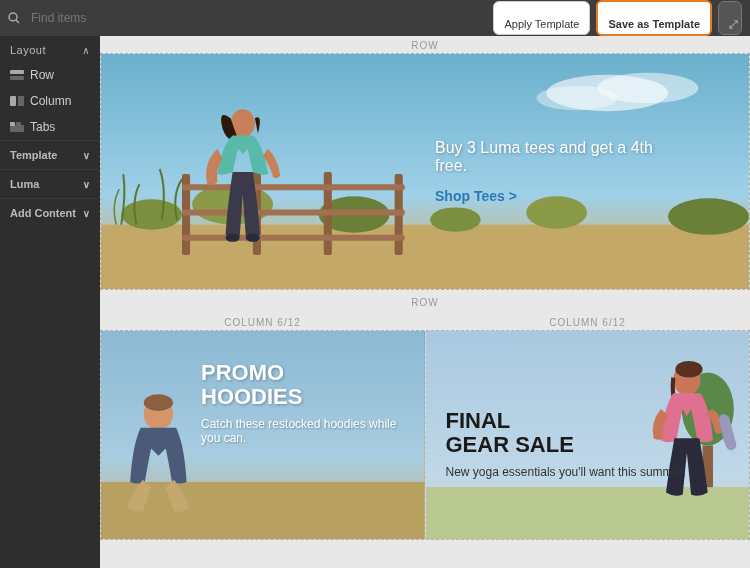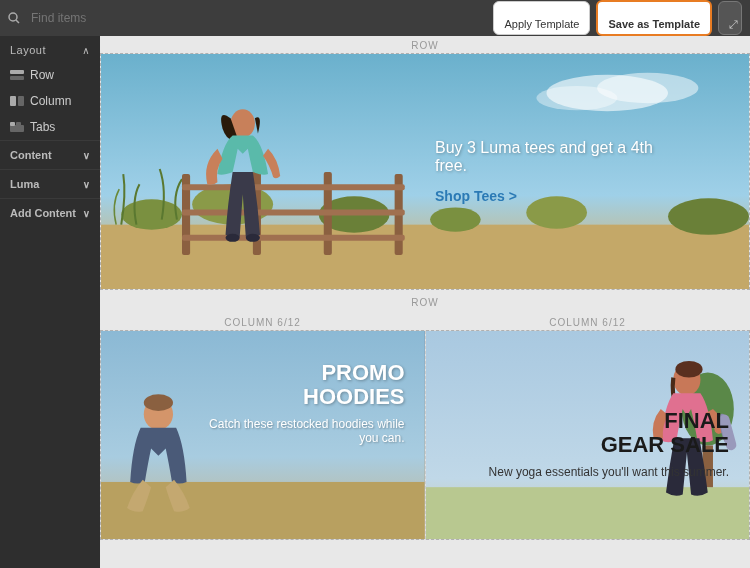--- a/index.html
+++ b/index.html
@@ -187,21 +187,20 @@
     .bottom-row {
       display: flex;
       background: #e0e0e0;
       border-top: 1px dashed #ccc;
       min-height: 210px;
     }
     .bottom-col {
       flex: 1;
       position: relative;
       overflow: hidden;
-      text-align: right;
     }
     .bottom-col + .bottom-col {
       border-left: 1px dashed #ccc;
     }
 
     
     .promo-hoodies-bg {
       position: absolute;
       inset: 0;
       background: linear-gradient(135deg, #7a9fc4 0%, #5a82a8 40%, #8faabd 70%, #c4ae88 100%);
@@ -330,21 +329,21 @@
         <svg width="14" height="10" viewBox="0 0 14 10">
             <rect x="0" y="3" width="14" height="7" rx="1" fill="#666"></rect>
             <rect x="0" y="0" width="5" height="4" rx="1" fill="#aaa"></rect>
             <rect x="6" y="0" width="5" height="4" rx="1" fill="#666"></rect>
           </svg>
       </span>
       <span>Tabs</span>
     </div>
 
     <div class="sidebar-collapsed-section">
-      <span>Content</span>
+      <span>Template</span>
       <span class="chevron-down">∨</span>
     </div>
 
     <div class="sidebar-collapsed-section">
       <span>Luma</span>
       <span class="chevron-down">∨</span>
     </div>
 
     <div class="sidebar-collapsed-section">
       <span>Add Content</span>

